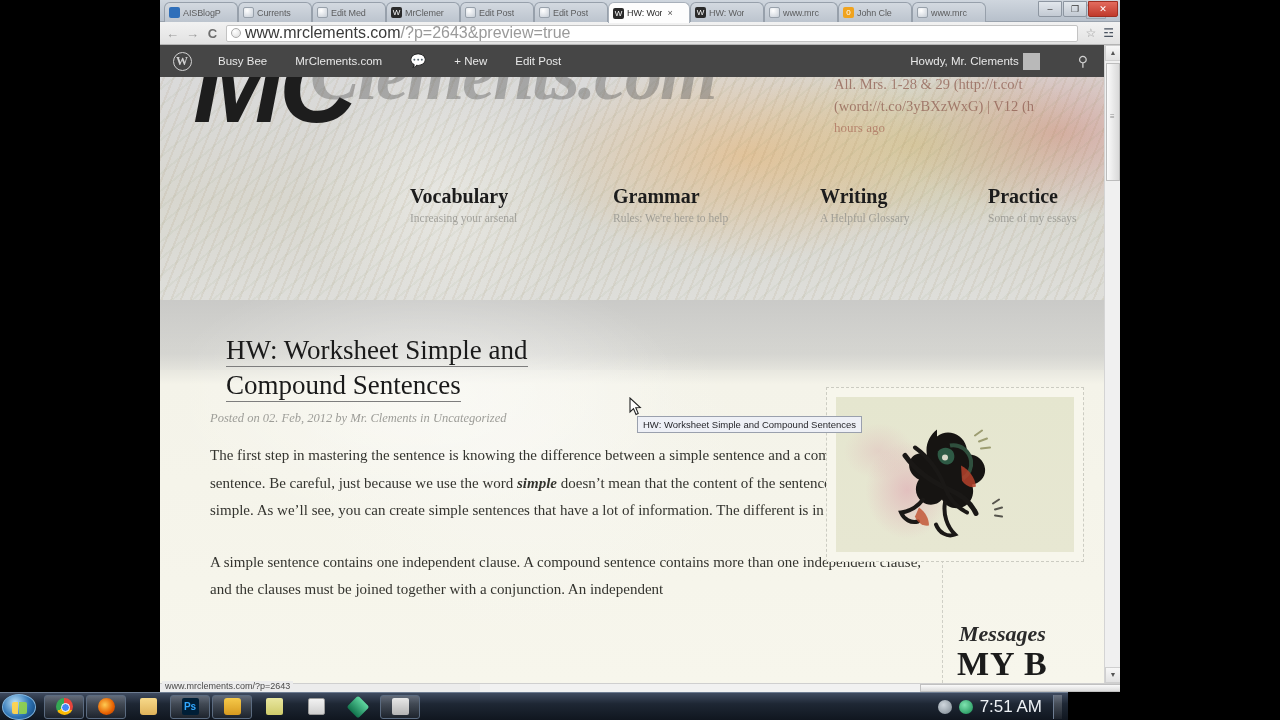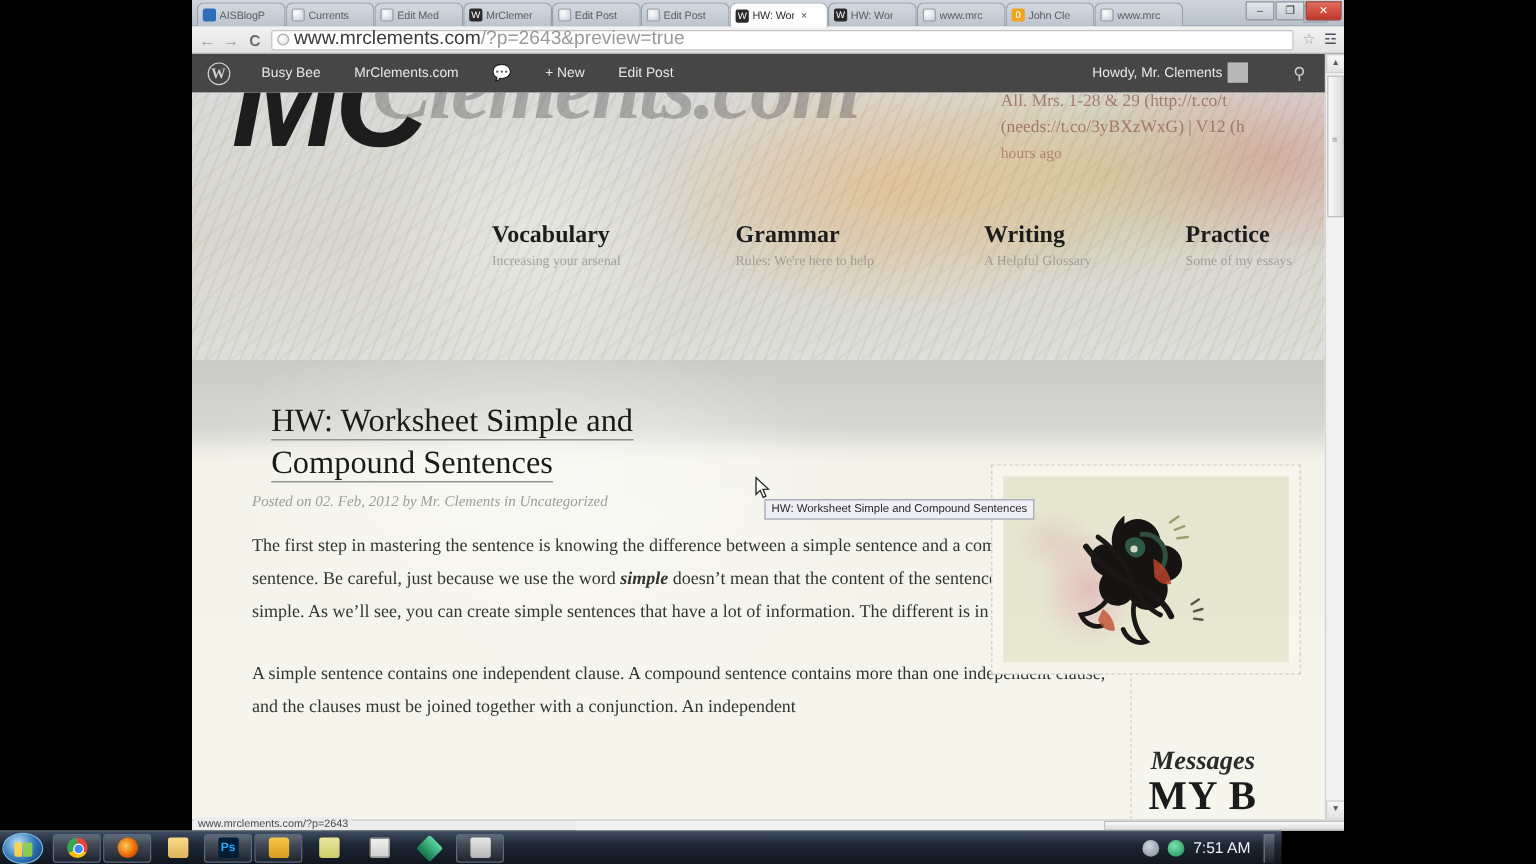--- a/index.html
+++ b/index.html
@@ -309,21 +309,21 @@
   .ic-folder2 { background:linear-gradient(#e9e7a0,#cfcb6a); border-radius:2px; }
   .ic-win { background:linear-gradient(#f2f2f2,#cfcfcf); border:1px solid #9a9a9a;
             border-radius:2px; }
   .ic-diamond { width:16px; height:16px; background:linear-gradient(#5fd6a0,#11734c);
                 transform:rotate(45deg); border-radius:2px; }
   .ic-app { background:linear-gradient(#e8e8e8,#b4b4b4); border-radius:2px; }
   .tray { margin-left:auto; display:flex; align-items:center; gap:7px; padding-right:6px; }
   .tray-ico { width:14px; height:14px; border-radius:50%; }
   .ti-1 { background:radial-gradient(circle at 40% 35%,#cfd6dd,#7c8790); }
   .ti-2 { background:radial-gradient(circle at 40% 35%,#7fe3b0,#13894f); }
-  .clock { font-size:13px; color:#eef2f6; white-space:nowrap; }
+  .clock { font-size:17px; color:#eef2f6; white-space:nowrap; }
   .showdesk { width:9px; height:24px; margin-left:4px;
               background:linear-gradient(rgba(255,255,255,.25),rgba(255,255,255,.05));
               border-left:1px solid #6e7d92; }
 </style>
 </head>
 <body>
 
 <div id="screen">
 
   <div id="browser">
@@ -410,21 +410,21 @@
         <div class="ab-search">⚲</div>
       </div>
 
       <div class="siteheader">
         <div class="hdr-brushes"></div>
         <div class="logo-mc">MC</div>
         <div class="logo-dotcom">Clements.com</div>
 
         <div class="tweet">
           <div>All. Mrs. 1-28 &amp; 29 (http://t.co/t</div>
-          <div>(needs://t.co/3yBXzWxG) | V12 (h</div>
+          <div>(word://t.co/3yBXzWxG) | V12 (h</div>
           <div class="ago">hours ago</div>
         </div>
 
         <div class="navmenu">
           <div class="navitem" style="left:250px;">
             <div class="ntitle">Vocabulary</div>
             <div class="nsub">Increasing your arsenal</div>
           </div>
           <div class="navitem" style="left:453px;">
             <div class="ntitle">Grammar</div>

